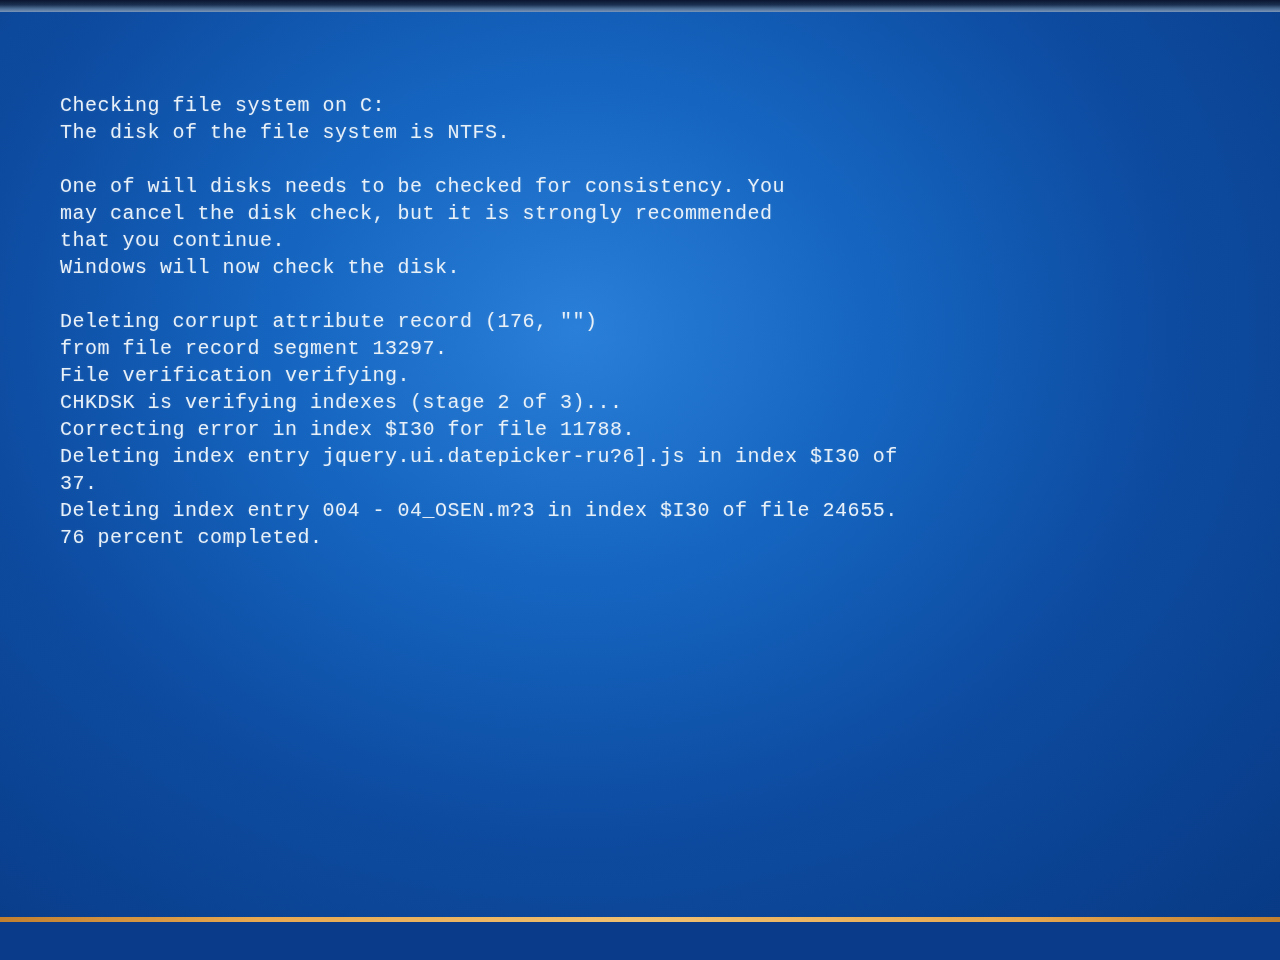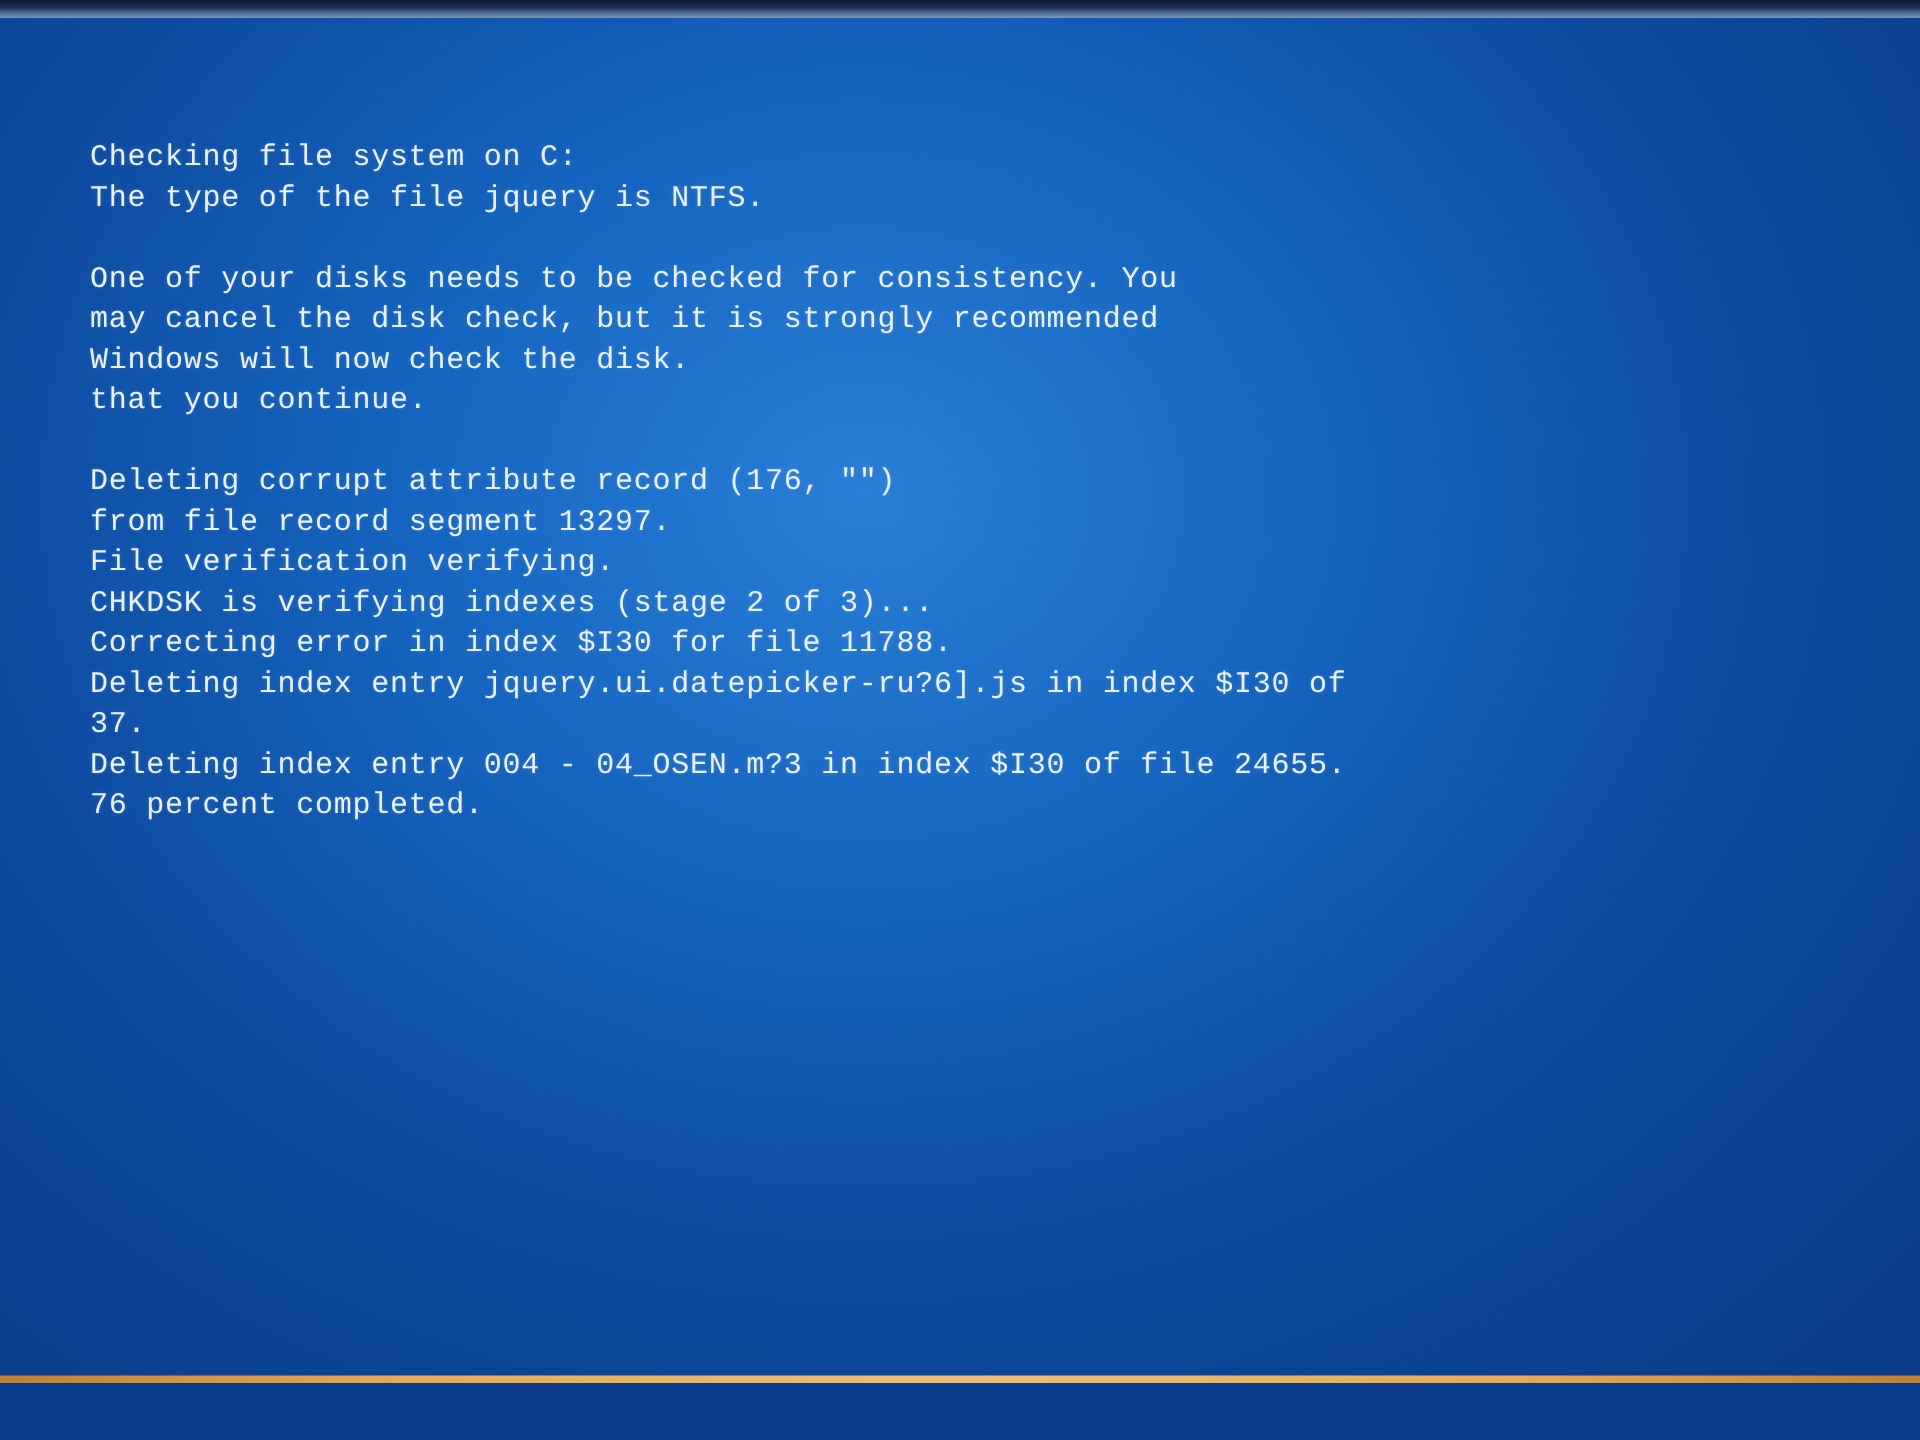--- a/index.html
+++ b/index.html
@@ -61,26 +61,26 @@
       height: 1.35em;
     }
   </style>
 </head>
 <body>
 
 <div class="top-bar"></div>
 
 <div class="screen">
   <div class="line">Checking file system on C:</div>
-  <div class="line">The type of the file jquery is NTFS.</div>
+  <div class="line">The disk of the file system is NTFS.</div>
   <div class="blank"></div>
-  <div class="line">One of your disks needs to be checked for consistency. You</div>
+  <div class="line">One of will disks needs to be checked for consistency. You</div>
   <div class="line">may cancel the disk check, but it is strongly recommended</div>
+  <div class="line">that you continue.</div>
   <div class="line">Windows will now check the disk.</div>
-  <div class="line">that you continue.</div>
   <div class="blank"></div>
   <div class="line">Deleting corrupt attribute record (176, "")</div>
   <div class="line">from file record segment 13297.</div>
   <div class="line">File verification verifying.</div>
   <div class="line">CHKDSK is verifying indexes (stage 2 of 3)...</div>
   <div class="line">Correcting error in index $I30 for file 11788.</div>
   <div class="line">Deleting index entry jquery.ui.datepicker-ru?6].js in index $I30 of </div>
   <div class="line">37.</div>
   <div class="line">Deleting index entry 004 - 04_OSEN.m?3 in index $I30 of file 24655.</div>
   <div class="line">76 percent completed.</div>

